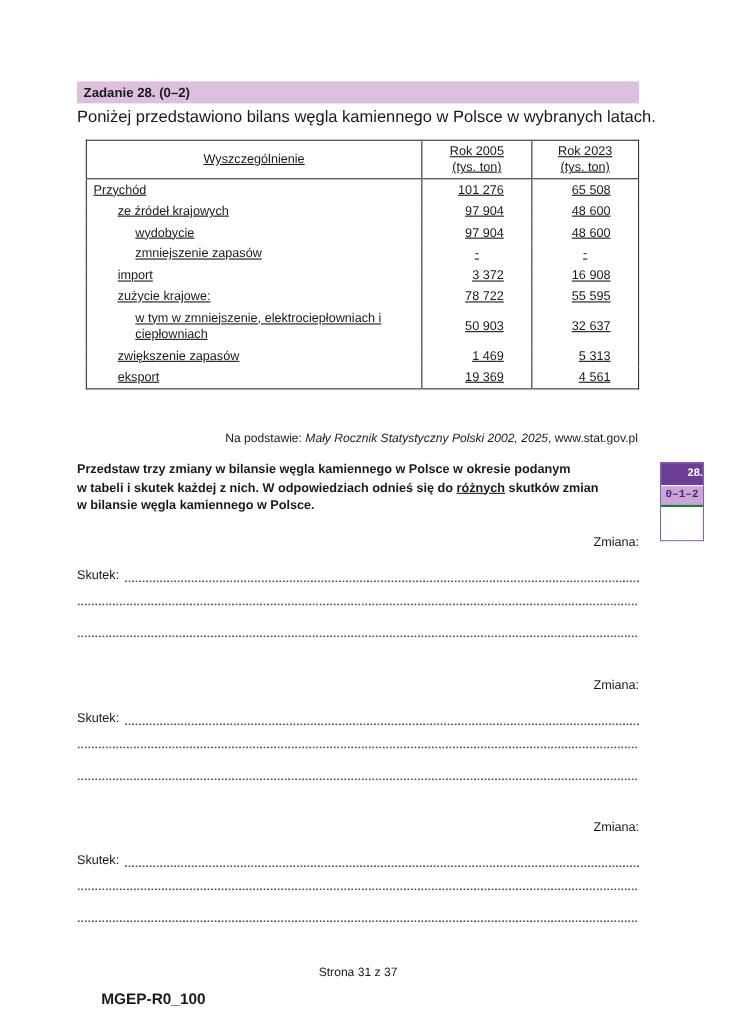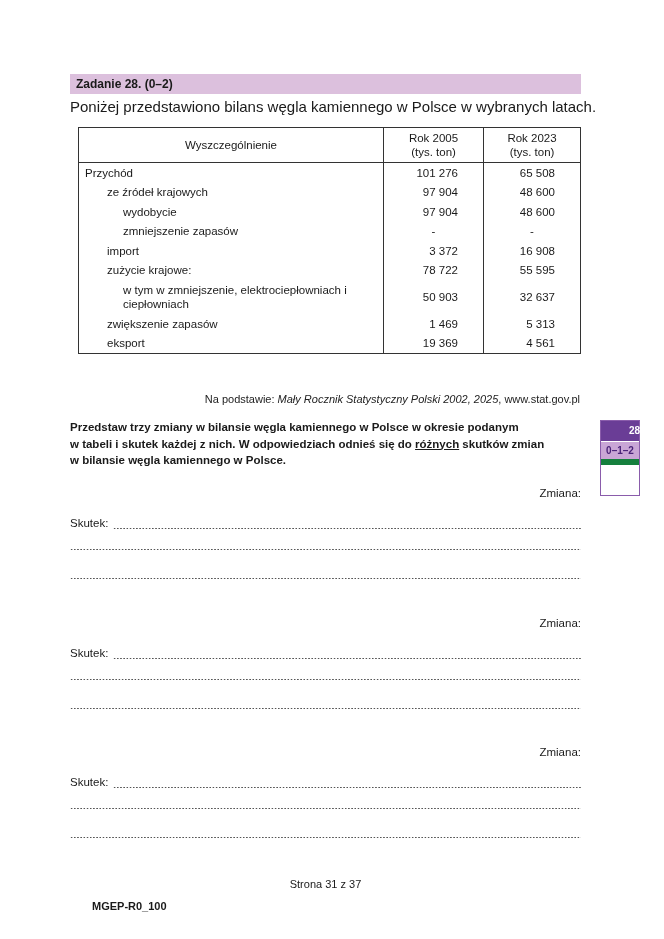--- a/index.html
+++ b/index.html
@@ -15,21 +15,21 @@
     font-size:12px; font-weight:bold; line-height:20px;
   }
   .intro { position:absolute; left:70px; top:98px; font-size:15px; }
 
   
   .bilans-table {
     position:absolute; left:78px; top:127px; width:502px;
     border-collapse:collapse; font-size:11.5px; table-layout:fixed;
   }
   .bilans-table, .bilans-table th, .bilans-table td { border:0 solid #333; }
-  .bilans-table { border-width:1.5px; }
+  .bilans-table { border-width:1.5px;text-decoration:underline; }
   .bilans-table .c2, .bilans-table .c3 { border-left-width:1px; }
   .bilans-table thead th {
     font-weight:normal; text-align:center; vertical-align:middle;
     border-bottom-width:1.5px; padding:2px 0; line-height:14px; height:30px;
   }
   .bilans-table tbody td { padding:2.5px 0; line-height:14.5px; vertical-align:middle; }
   .bilans-table .num { text-align:right; padding-right:25px; white-space:nowrap; }
   .bilans-table .dash { text-align:center; padding-right:0; }
   .bilans-table .ind0 { padding-left:6px; }
   .bilans-table .ind1 { padding-left:28px; }
@@ -47,45 +47,45 @@
   .question {
     position:absolute; left:70px; top:419px; width:520px;
     font-size:11.5px; font-weight:bold; line-height:16.5px;
   }
   .question .u { text-decoration:underline; }
 
   
   .badge { position:absolute; left:600px; top:420px; width:40px; box-sizing:border-box;
     border:1px solid #8a5cab; }
   .badge-top { height:20px; background:#6a3d96; color:#ffffff; font-size:10px;
-    font-weight:bold; text-align:left; line-height:20px;padding-left:28px; }
+    font-weight:bold; text-align:right; line-height:20px; }
   .badge-mid { height:17px; background:#c9a6d6; color:#4a2378; font-size:10px;
     font-weight:bold; text-align:center; line-height:17px;
-    border-top:1px solid #ffffff; border-bottom:6px solid #15803d; box-sizing:content-box; }
+    border-top:1px solid #ffffff; border-bottom:2px solid #15803d; box-sizing:content-box;font-family:Liberation Mono, monospace; }
   .badge-bottom { height:30px; background:#ffffff; }
 
   
   .ablock { position:absolute; left:70px; width:511px; height:95px; font-size:11.5px; }
   .lrow { position:absolute; left:0; right:0; height:14px; display:flex; align-items:flex-end; }
   .lrow .lab { flex:0 0 auto; line-height:14px; }
   .dots {
     flex:1 1 auto; height:13px; margin-left:5px;
     background-image: radial-gradient(circle, #555 0.8px, transparent 1.05px);
     background-size:3.2px 3px; background-repeat:repeat-x; background-position:0 100%;
   }
   .dots.full { position:absolute; left:0; right:0; margin-left:0; }
   .row-change { top:0;flex-direction:column; }
   .row-effect { top:30px; }
   .line-a { top:52px; }
   .line-b { top:81px; }
   .ab1 { top:486px; } .ab2 { top:616px; } .ab3 { top:745px; }
 
   
   .page-num { position:absolute; left:70px; top:878px; width:511px; text-align:center; font-size:11px; }
-  .form-code { position:absolute; left:80px; top:900px; font-size:11px; font-weight:bold;padding-left:12px; }
+  .form-code { position:absolute; left:80px; top:900px; font-size:14px; font-weight:bold;padding-left:12px; }
 </style>
 </head>
 <body>
 
 <div class="page">
 
   <div class="title-band">
     <span>Zadanie 28. (0–2)</span>
   </div>
 

